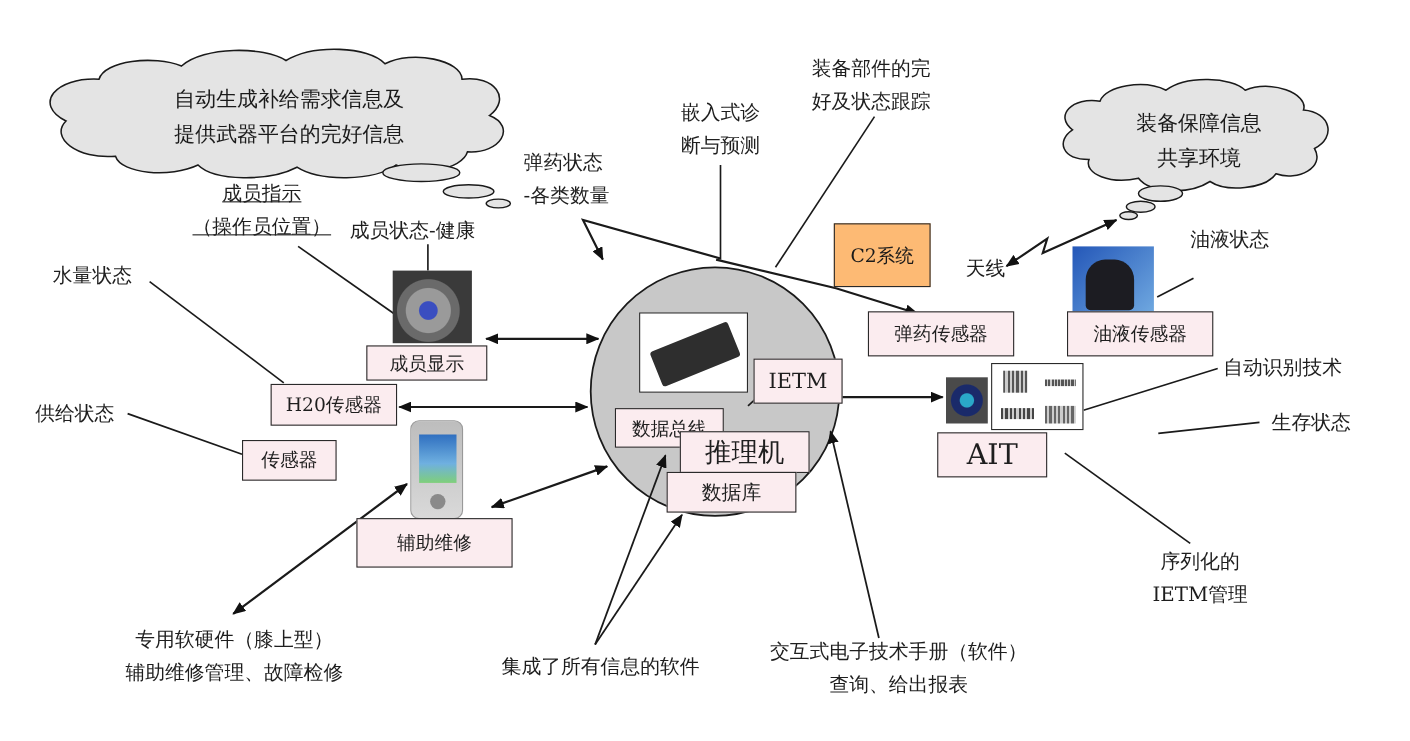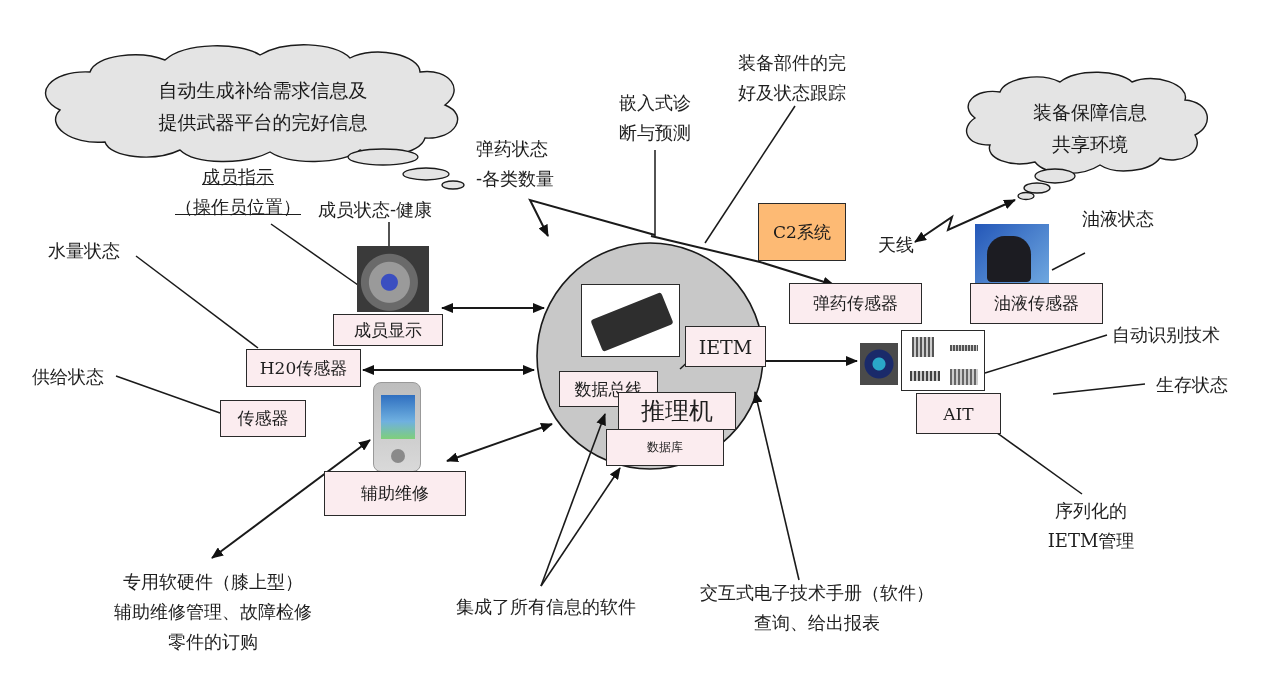--- a/index.html
+++ b/index.html
@@ -105,21 +105,20 @@
 <div class="lbl" style="left:1082px; top:204px;">油液状态</div>
 <div class="lbl" style="left:1112px; top:320px;">自动识别技术</div>
 <div class="lbl" style="left:1156px; top:370px;">生存状态</div>
 <div class="lbl" style="left:1046px; top:496px; width:90px;">
   <span class="line">序列化的</span>
   <span class="line">IETM管理</span>
 </div>
 <div class="lbl" style="left:108px; top:567px; width:210px;">
   <span class="line">专用软硬件（膝上型）</span>
   <span class="line">辅助维修管理、故障检修</span>
-  <span class="line">零件的订购</span>
 </div>
 <div class="lbl" style="left:434px; top:592px; width:224px;">
   <span class="line">集成了所有信息的软件</span>
 </div>
 <div class="lbl" style="left:682px; top:578px; width:270px;">
   <span class="line">交互式电子技术手册（软件）</span>
   <span class="line">查询、给出报表</span>
 </div>
 
 <div class="pic" style="left:357px; top:246px; width:72px; height:66px; background:radial-gradient(circle at 45% 55%, #3a4ec0 0 8px, #9a9a9a 9px 20px, #6a6a6a 21px 28px, #3a3a3a 29px);"></div>
@@ -141,17 +140,17 @@
   <div style="position:absolute; left:48px; top:38px; width:28px; height:16px; background:repeating-linear-gradient(90deg,#666 0 2px,#ccc 2px 4px);"></div>
 </div>
 
 <div class="box" style="left:333px; top:314px; width:110px; height:32px;">成员显示</div>
 <div class="box" style="left:246px; top:349px; width:115px; height:38px;">H20传感器</div>
 <div class="box" style="left:220px; top:400px; width:86px; height:37px;">传感器</div>
 <div class="box" style="left:324px; top:471px; width:142px; height:45px;">辅助维修</div>
 <div class="box" style="left:559px; top:355px; width:99px; height:36px;margin-top:16px;">数据总线</div>
 <div class="box" style="left:685px; top:326px; width:81px; height:41px; font-size:19px;">IETM</div>
 <div class="box" style="left:606px; top:392px; width:118px; height:38px; font-size:24px;margin-left:12px;">推理机</div>
-<div class="box" style="left:606px; top:429px; width:118px; height:37px; font-size:12px;">数据库</div>
+<div class="box" style="left:606px; top:429px; width:118px; height:37px; font-size:18px;">数据库</div>
 <div class="plainbox" style="left:758px; top:203px; width:88px; height:58px;">C2系统</div>
 <div class="box" style="left:789px; top:283px; width:133px; height:41px;">弹药传感器</div>
 <div class="box" style="left:970px; top:283px; width:133px; height:41px;">油液传感器</div>
-<div class="box" style="left:916px; top:393px; width:85px; height:41px; font-size:17px;">AIT</div>
+<div class="box" style="left:852px; top:393px; width:100px; height:41px; font-size:26px;">AIT</div>
 
 </body></html>

